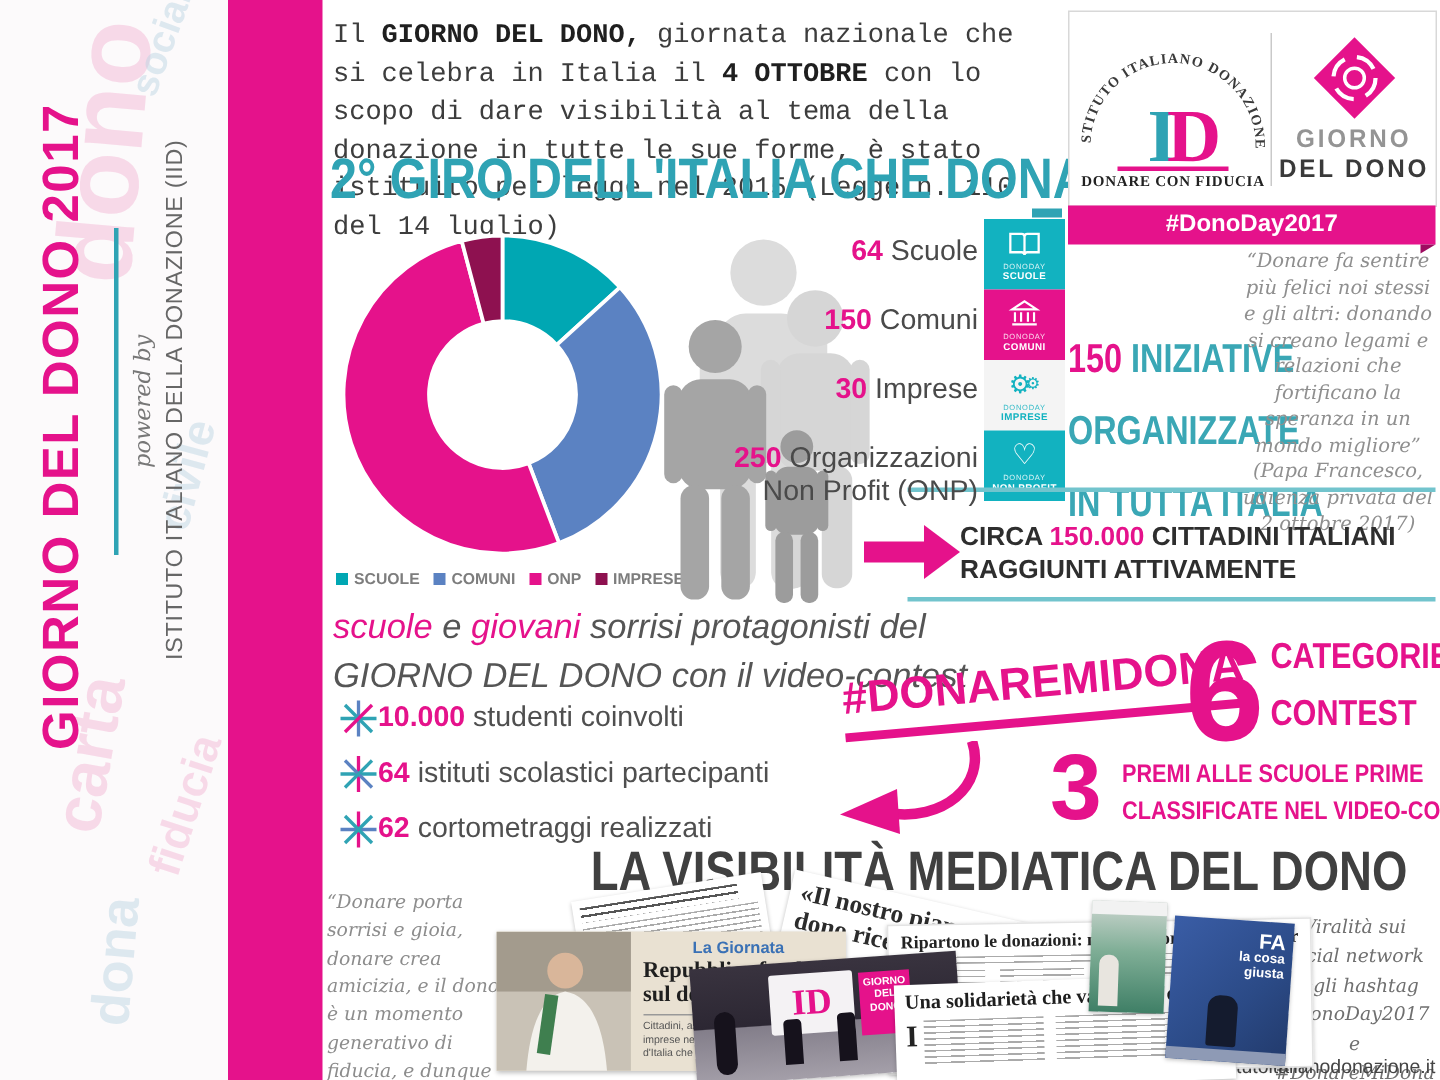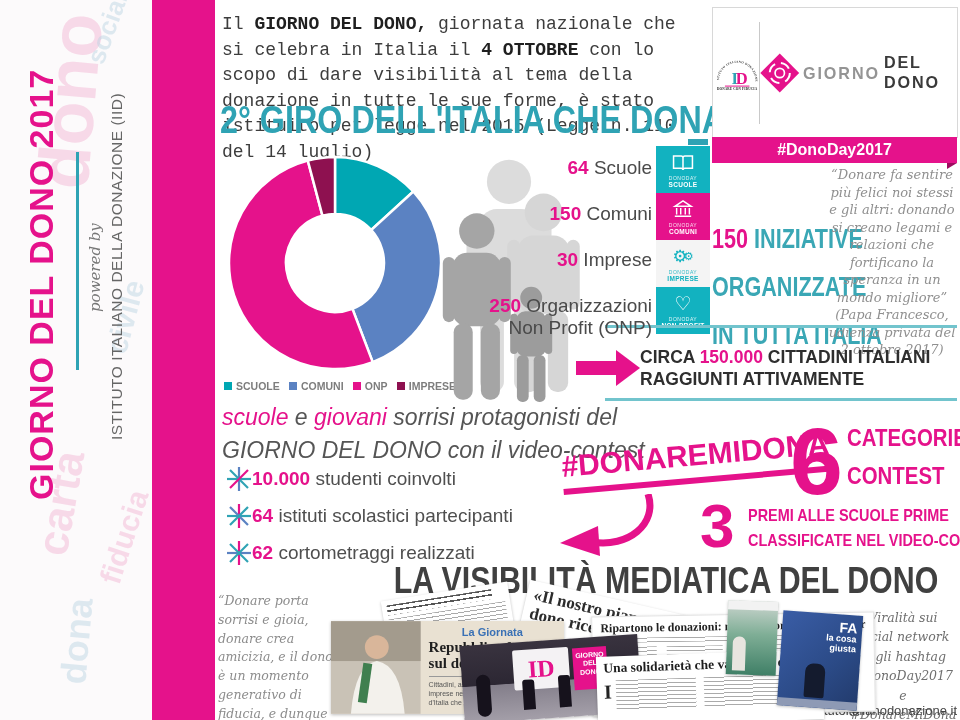--- a/index.html
+++ b/index.html
@@ -20,21 +20,21 @@
   #intro{left:222px;top:12px;width:482px;font-size:18px;line-height:1.42;color:#3d3d3d;font-family:Liberation Mono, monospace;}
   #intro b{color:#1f1f1f;}
   #main-title{left:220px;top:99px;font-size:38px;font-weight:bold;color:#2fa3b4;
               transform:scaleX(.85);transform-origin:0 50%;white-space:nowrap;}
   #title-dash{left:688px;top:139px;width:20px;height:6px;background:#2fa3b4;}
   
   #logo-box{left:712px;top:7px;width:244px;height:129px;background:#fff;border:1px solid #d8d8d8;
             display:flex;align-items:center;}
   #iid-logo{width:132px;height:108px;margin-left:2px;}
   #logo-divider{width:1px;height:102px;background:#c9c9c9;}
-  #gdd-logo{flex:1;display:flex;align-items:center;}
+  #gdd-logo{flex:1;display:flex;flex-direction:column;align-items:center;}
   .gdd-line{font-weight:bold;letter-spacing:2px;transform:scaleX(.95);}
   #gdd-top{font-size:17px;color:#949494;margin-top:2px;}
   #gdd-bottom{font-size:17px;color:#3a3a3a;}
   #ribbon{left:712px;top:137px;width:245px;height:26px;background:#e5128b;color:#fff;
           font-size:16px;font-weight:bold;text-align:center;line-height:26px;}
   #ribbon-fold{left:947px;top:163px;width:0;height:0;border-top:6px solid #9e0b60;border-right:10px solid transparent;}
   
   #donut-wrap{left:224px;top:152px;width:222px;height:222px;}
   #legend{left:224px;top:380px;width:232px;display:flex;justify-content:space-between;}
   .lg-item{display:flex;align-items:center;gap:4px;font-size:10.5px;font-weight:bold;color:#7d7d7d;}

